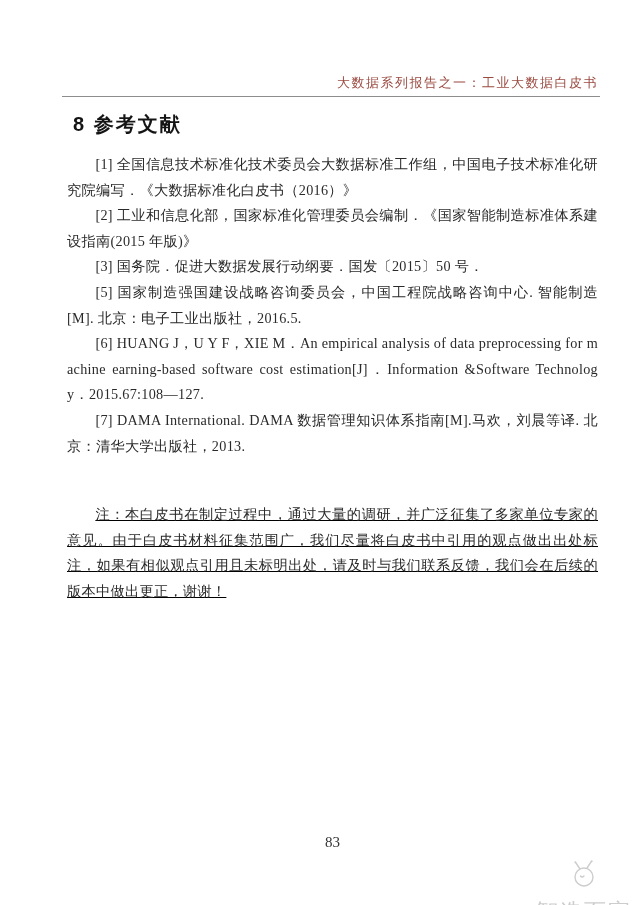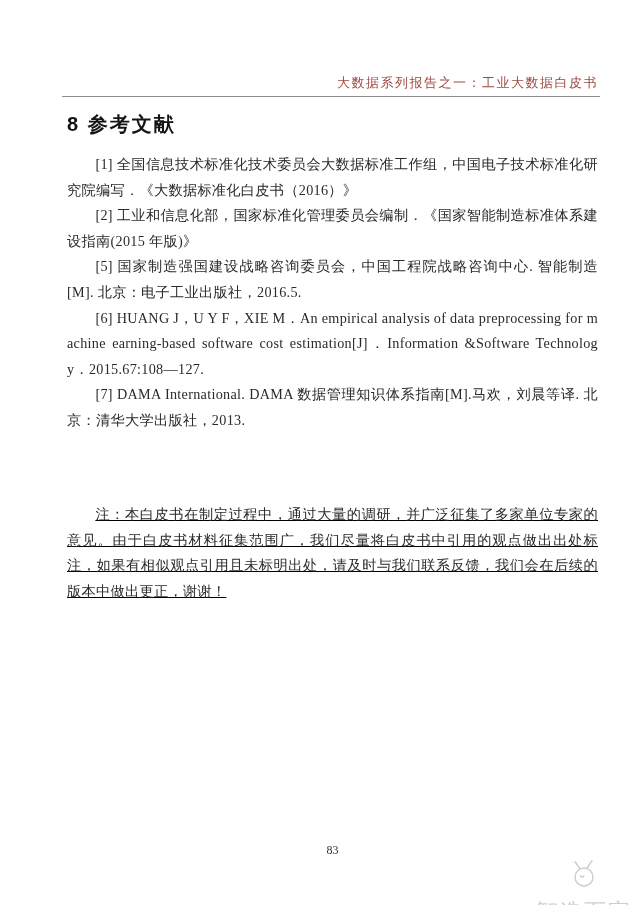--- a/index.html
+++ b/index.html
@@ -26,21 +26,21 @@
     position: absolute;
     top: 96px;
     left: 62px;
     right: 40px;
     border-top: 1.6px solid #8d8d8d;
     height: 0;
   }
   .doc-title {
     position: absolute;
     top: 111px;
-    left: 67px;
+    left: 73px;
     font-family: "Liberation Sans", "DejaVu Sans", sans-serif;
     font-weight: bold;
     font-size: 20px;
     letter-spacing: 2px;
     color: #141414;
   }
   .refs {
     position: absolute;
     top: 152px;
     left: 67px;
@@ -62,23 +62,22 @@
     left: 67px;
     width: 531px;
     text-decoration: underline;
   }
   .page-number {
     position: absolute;
     top: 834px;
     left: 67px;
     width: 531px;
     text-align: center;
-    font-size: 12px;
+    font-size: 15px;
     color: #333333;
-    margin-top: 9px;
   }
   .watermark {
     position: absolute;
     top: 858px;
     right: 8px;
     display: flex;
     align-items: center;
     gap: 7px;
     color: #cdcdcd;
     flex-direction: column;
@@ -98,20 +97,21 @@
 
   <div class="header-text">大数据系列报告之一：工业大数据白皮书</div>
 
   <div class="header-rule"></div>
 
   <div class="doc-title">8  参考文献</div>
 
   <div class="refs">
     <p>[1] 全国信息技术标准化技术委员会大数据标准工作组，中国电子技术标准化研究院编写．《大数据标准化白皮书（2016）》</p>
     <p>[2] 工业和信息化部，国家标准化管理委员会编制．《国家智能制造标准体系建设指南(2015 年版)》</p>
+    <p>[3] 国务院．促进大数据发展行动纲要．国发〔2015〕50 号．</p>
     <p>[5] 国家制造强国建设战略咨询委员会，中国工程院战略咨询中心. 智能制造[M]. 北京：电子工业出版社，2016.5.</p>
     <p>[6] HUANG J，U Y F，XIE M．An empirical analysis of data preprocessing for machine earning-based software cost estimation[J]．Information &amp;Software Technology．2015.67:108—127.</p>
     <p>[7] DAMA International. DAMA 数据管理知识体系指南[M].马欢，刘晨等译. 北京：清华大学出版社，2013.</p>
   </div>
 
   <div class="note">
     <p>注：本白皮书在制定过程中，通过大量的调研，并广泛征集了多家单位专家的意见。由于白皮书材料征集范围广，我们尽量将白皮书中引用的观点做出出处标注，如果有相似观点引用且未标明出处，请及时与我们联系反馈，我们会在后续的版本中做出更正，谢谢！</p>
   </div>
 
   <div class="page-number">83</div>

